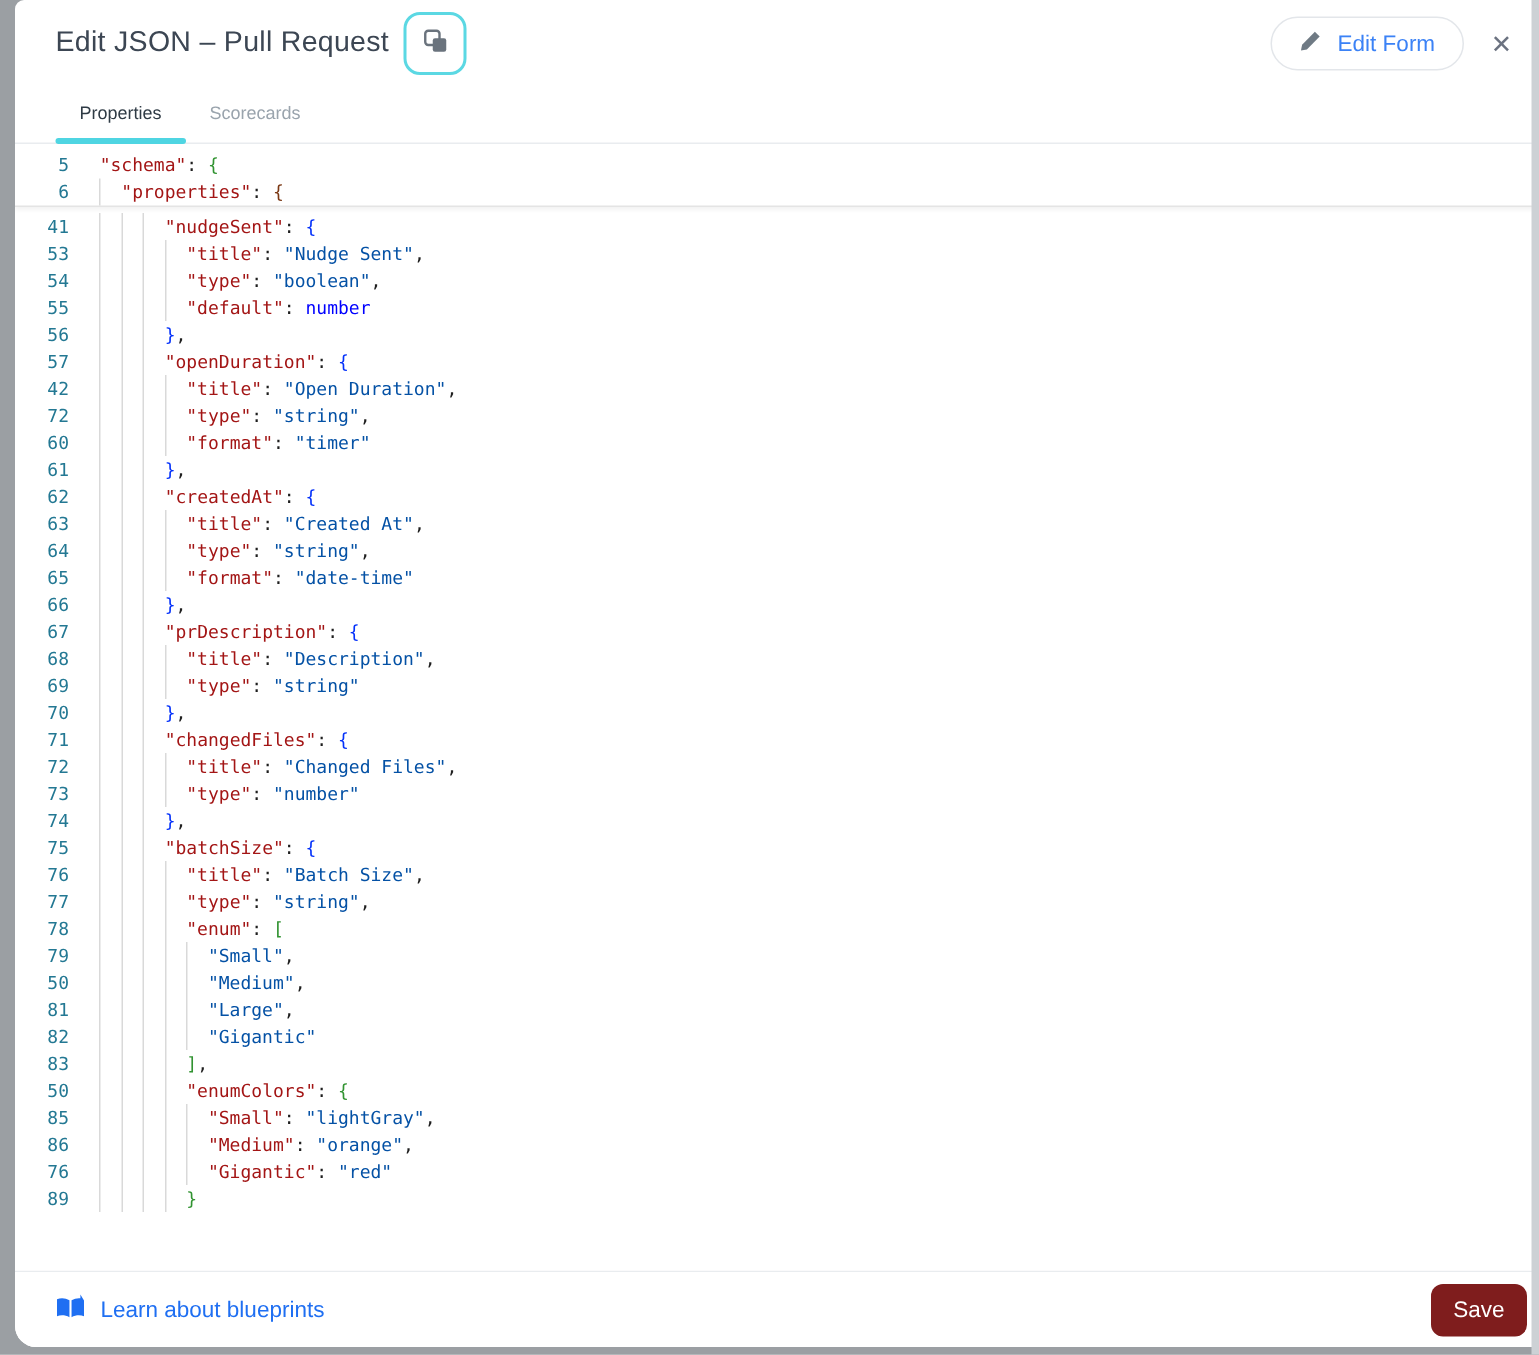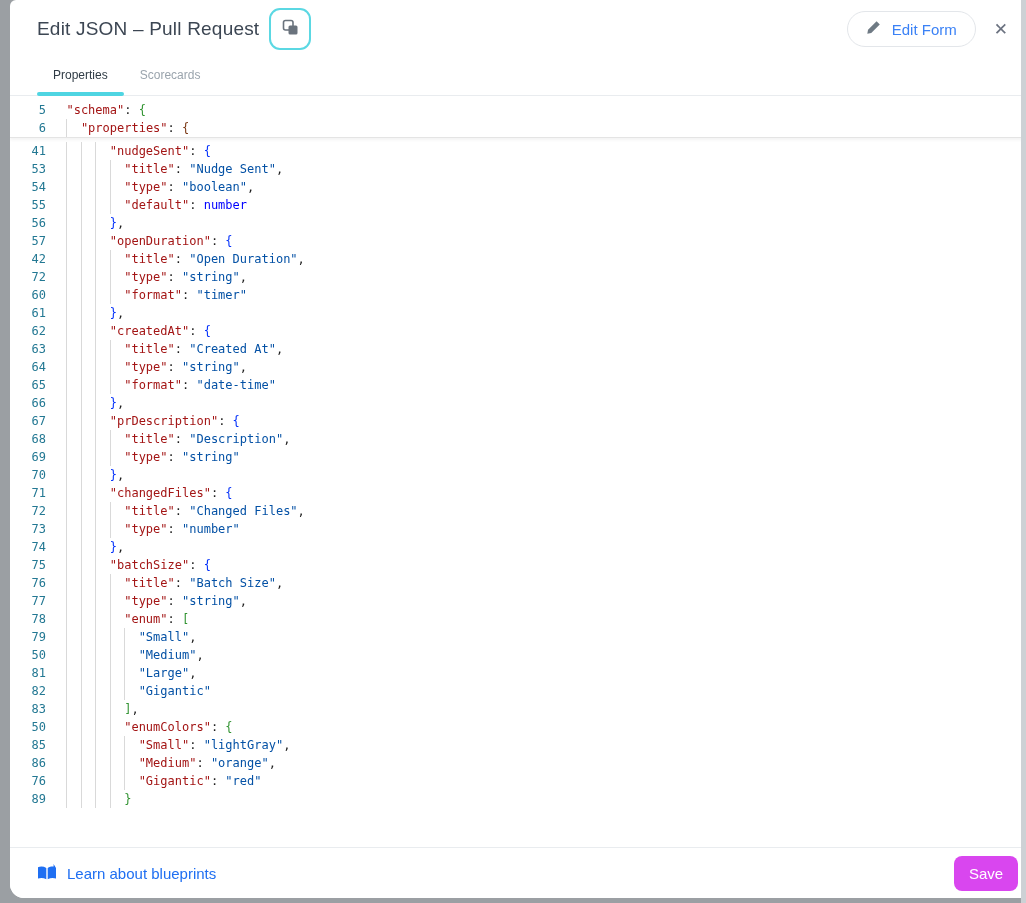--- a/index.html
+++ b/index.html
@@ -48,21 +48,21 @@
 
   .vtrack { position:absolute; top:0; bottom:0; right:6px; width:1px; background:#e3e3e3; }
   .vthumb { position:absolute; top:2px; right:7px; width:16px; height:5px; background:#8f8f8f;
             border-radius:2px; cursor:pointer; }
 
   
   .footer { flex:none; height:51px; border-top:1px solid #e9ecef; display:flex; align-items:center;
             padding:0 18px 0 27px; background:#fff; }
   .learn-link { display:flex; align-items:center; gap:10px; color:#1f6ff2; font-size:15px;
                 text-decoration:none; cursor:pointer; }
-  .save-btn { margin-left:auto; width:64px; height:35px; background:#d946ef; color:#fff; border:none;
+  .save-btn { margin-left:auto; width:64px; height:35px; background:#7f1d1d; color:#fff; border:none;
               border-radius:8px; font-size:15px; font-family:inherit; cursor:pointer; }
 
   .window-edge { position:absolute; top:0; right:0; width:5px; height:100%;
                  background:#cdd1d5; z-index:5; }
 </style>
 </head>
 <body>
 
 <div class="modal">
 

